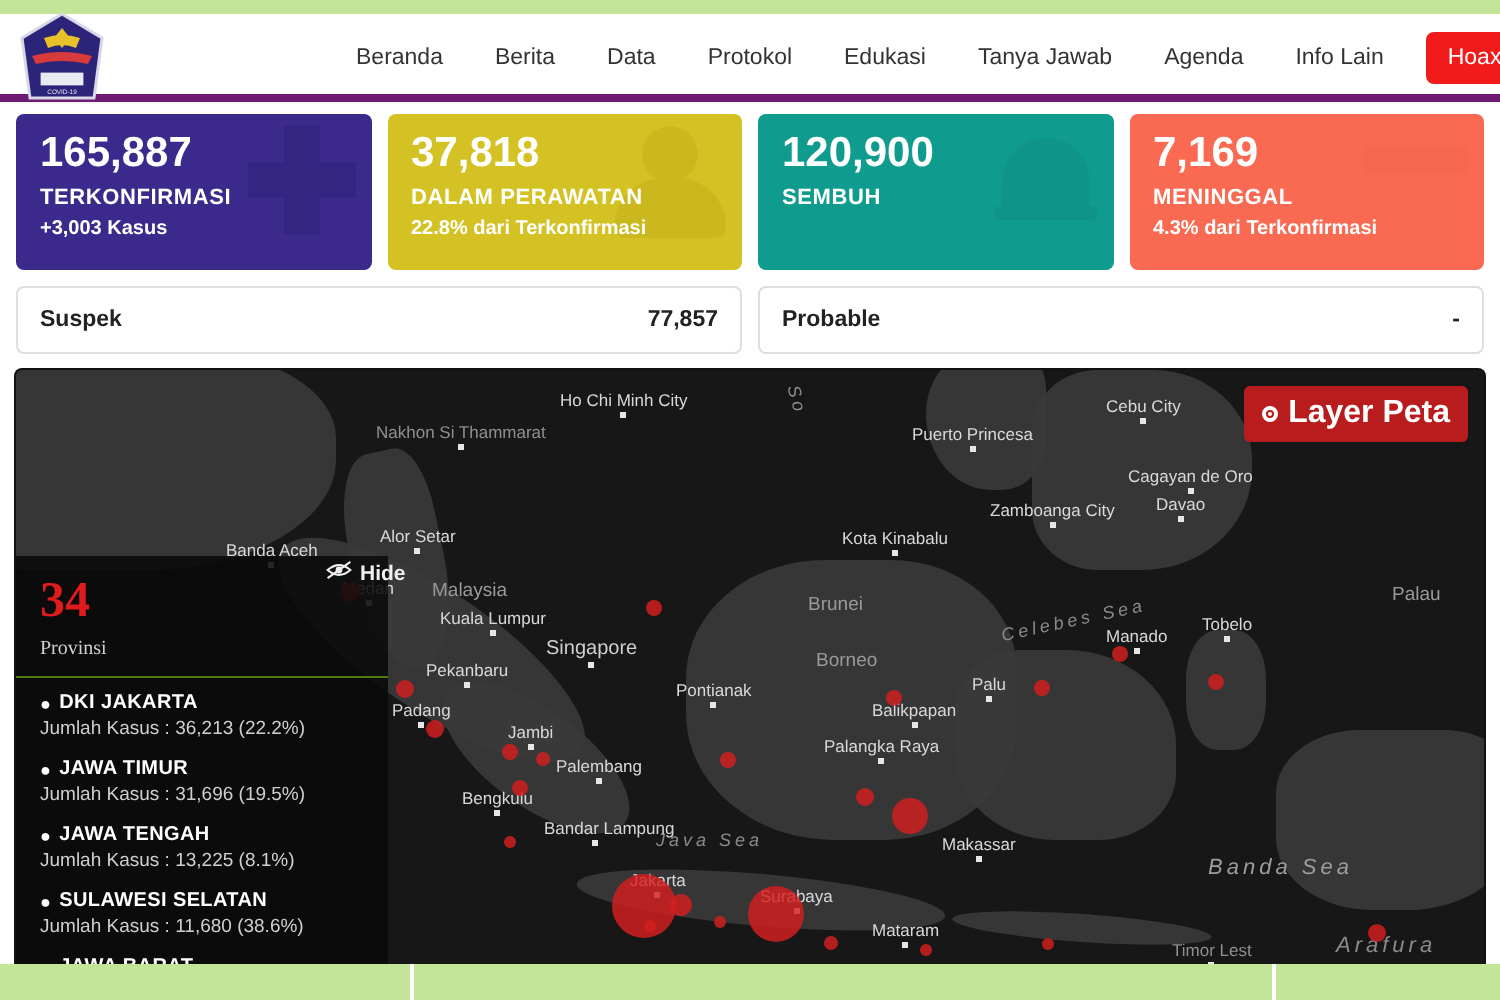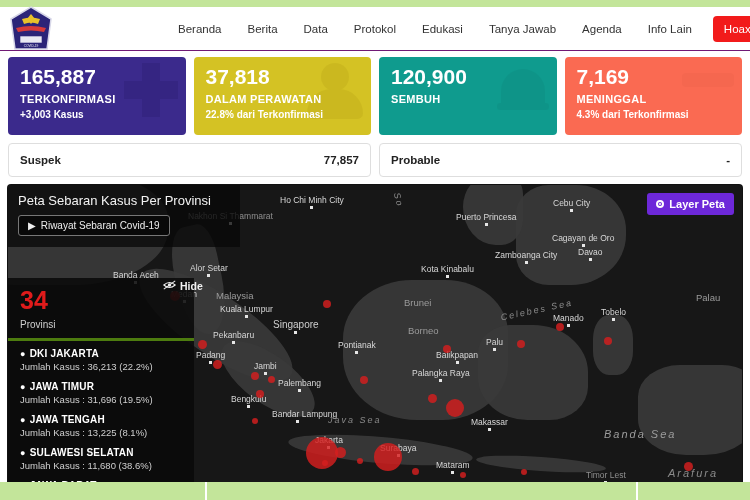--- a/index.html
+++ b/index.html
@@ -20,21 +20,21 @@
     position:absolute; bottom:0; left:0; width:750px; height:18px;
     background:#c3e59a;
   }
   .bottom-strip .seg {
     position:absolute; top:0; height:18px; background:#b6dd8c;
   }
 
   
   .navbar {
     position:absolute; top:7px; left:0; width:750px; height:44px;
-    background:#fff; border-bottom:1px solid #701a75;
+    background:#fff; border-bottom:4px solid #701a75;
     display:flex; align-items:center;
   }
   .logo {
     position:absolute; left:8px; top:-2px; width:46px; height:48px;
   }
   .nav-links {
     position:absolute; left:165px; top:0; height:44px;
     display:flex; align-items:center; gap:0px;
   }
   .nav-links a {
@@ -145,36 +145,36 @@
     background:rgba(8,8,8,.78); padding:8px 10px;
   }
   .map-title { color:#f2f2f2; font-size:13px; }
   .hist-btn {
     display:inline-flex; align-items:center; gap:5px;
     margin-top:7px; border:1px solid #777; border-radius:3px;
     padding:4px 9px; color:#eee; font-size:10px; background:rgba(0,0,0,.45);
   }
   .layer-btn {
     position:absolute; right:8px; top:8px;
-    background:#6d28d9; color:#fff; font-size:11px; font-weight:bold;
+    background:#b91c1c; color:#fff; font-size:16px; font-weight:bold;
     padding:5px 9px; border-radius:3px;
     display:flex; align-items:center; gap:5px;
   }
   .ring {
     width:8px;height:8px;border-radius:50%;border:2px solid #fff;
     display:inline-block; position:relative;
   }
   .ring:after{content:"";position:absolute;left:1px;top:1px;width:2px;height:2px;background:#fff;border-radius:50%;}
 
   
   .prov {
     position:absolute; left:0; top:93px; width:186px; bottom:0;
     background:rgba(10,10,10,.88);
   }
-  .prov-top { padding:10px 12px 8px; border-bottom:3px solid #4d7c0f; }
+  .prov-top { padding:10px 12px 8px; border-bottom:1px solid #4d7c0f;font-family:Liberation Serif, serif; }
   .prov-count { color:#e01b1b; font-size:25px; font-weight:bold; line-height:1; }
   .prov-word { color:#cfcfcf; font-size:10px; margin-top:6px; }
   .prov-list { padding:7px 12px 0; }
   .prov-item { margin-bottom:9px; }
   .prov-name {
     color:#fff; font-size:10px; font-weight:bold; letter-spacing:.2px;
     display:flex; align-items:center; gap:4px;
   }
   .pin { color:#fff; font-size:9px; }
   .prov-cases { color:#cfcfcf; font-size:9.5px; margin-top:2px; }
@@ -289,21 +289,21 @@
     <div class="sea-label" style="left:660px;top:282px;font-size:11px;">Arafura</div>
 
     <div class="region-label" style="left:208px;top:105px;">Malaysia</div>
     <div class="region-label" style="left:396px;top:112px;">Brunei</div>
     <div class="region-label" style="left:400px;top:140px;">Borneo</div>
     <div class="region-label" style="left:688px;top:107px;">Palau</div>
 
     <div class="city" style="left:272px;top:10px;">Ho Chi Minh City<span class="dot"></span></div>
     <div class="city" style="left:448px;top:27px;">Puerto Princesa<span class="dot"></span></div>
     <div class="city" style="left:545px;top:13px;">Cebu City<span class="dot"></span></div>
-    <div class="city" style="left:544px;top:48px;">Cagayan de Oro<span class="dot"></span></div>
+    <div class="city" style="left:556px;top:48px;">Cagayan de Oro<span class="dot"></span></div>
     <div class="city" style="left:487px;top:65px;">Zamboanga City<span class="dot"></span></div>
     <div class="city" style="left:570px;top:62px;">Davao<span class="dot"></span></div>
     <div class="city" style="left:413px;top:79px;">Kota Kinabalu<span class="dot"></span></div>
     <div class="city" style="left:180px;top:26px;color:#8f8f8f;">Nakhon Si Thammarat<span class="dot"></span></div>
     <div class="city" style="left:105px;top:85px;">Banda Aceh<span class="dot"></span></div>
     <div class="city" style="left:182px;top:78px;">Alor Setar<span class="dot"></span></div>
     <div class="city" style="left:163px;top:104px;">Medan<span class="dot"></span></div>
     <div class="city" style="left:212px;top:119px;">Kuala Lumpur<span class="dot"></span></div>
     <div class="city" style="left:265px;top:134px;font-size:10px;color:#cfcfcf;">Singapore<span class="dot"></span></div>
     <div class="city" style="left:205px;top:145px;">Pekanbaru<span class="dot"></span></div>
@@ -343,27 +343,20 @@
     <div class="case-dot" style="left:435px;top:160px;width:8px;height:8px;"></div>
     <div class="case-dot" style="left:190px;top:155px;width:9px;height:9px;"></div>
     <div class="case-dot" style="left:205px;top:175px;width:9px;height:9px;"></div>
     <div class="case-dot" style="left:243px;top:187px;width:8px;height:8px;"></div>
     <div class="case-dot" style="left:248px;top:205px;width:8px;height:8px;"></div>
     <div class="case-dot" style="left:260px;top:191px;width:7px;height:7px;"></div>
     <div class="case-dot" style="left:315px;top:115px;width:8px;height:8px;"></div>
     <div class="case-dot" style="left:244px;top:233px;width:6px;height:6px;"></div>
     <div class="case-dot" style="left:162px;top:106px;width:10px;height:10px;"></div>
 
-    <div class="map-head">
-      <div class="map-title">Peta Sebaran Kasus Per Provinsi</div>
-      <div class="hist-btn">
-        <span>▶</span>
-        <span>Riwayat Sebaran Covid-19</span>
-      </div>
-    </div>
 
     <div class="layer-btn">
       <span class="ring"></span>
       <span>Layer Peta</span>
     </div>
 
     <div class="hide-btn">
       <span>
         <svg width="13" height="10" viewBox="0 0 16 12">
           <path d="M1 6 Q8 0 15 6 Q8 12 1 6 Z" fill="none" stroke="#f0f0f0" stroke-width="1.3"></path>

